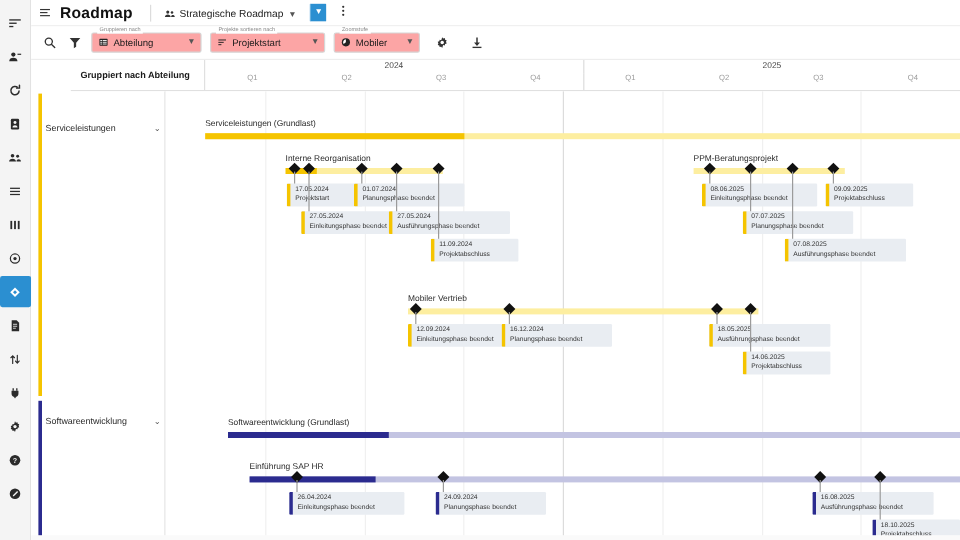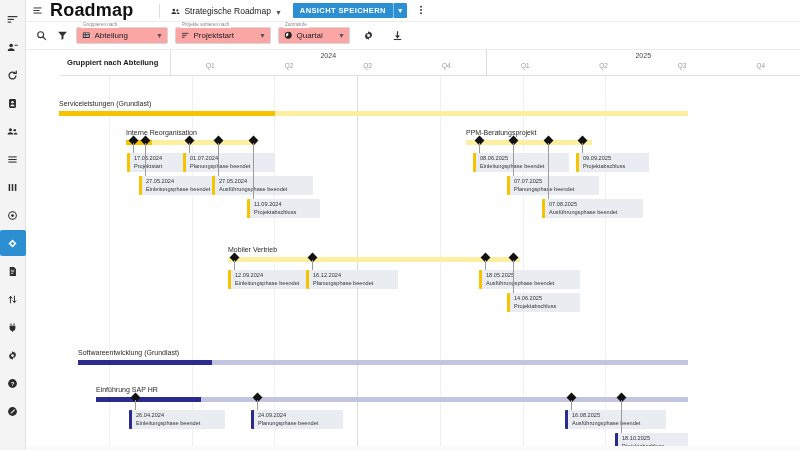--- a/index.html
+++ b/index.html
@@ -38,22 +38,22 @@
   
   #topbar {
     height: 22px; display: flex; align-items: center;
     padding: 0 6px; gap: 6px;
     border-bottom: 1px solid #ededed;
     background: #fff;
     flex: 0 0 22px;
   }
   #topbar .hamburger { color:#333; display:flex; align-items:center; }
   #app-title {
-    font-size: 18px; font-weight: bold; color: #111; letter-spacing: .2px;
-    margin-left: 1px; margin-right: 20px;
+    font-size: 13px; font-weight: bold; color: #111; letter-spacing: .2px;
+    margin-left: 1px; margin-right: 8px;
   }
   .vsep { width:1px; height:14px; background:#dcdcdc; }
   .view-chip {
     display:flex; align-items:flex-end; gap:4px;
     font-size: 8.5px; color:#222; padding: 2px 5px;
     border-radius: 2px;
   }
   .view-chip .cg { color:#333; display:flex; }
   .caret { font-size: 7px; color:#555; line-height:1; }
   .btn-primary {
@@ -277,21 +277,20 @@
               <circle cx="5" cy="5.5" r="2.3"></circle>
               <circle cx="11.3" cy="6" r="1.9"></circle>
               <path d="M.7 12.6c0-2.3 2-3.6 4.3-3.6s4.3 1.3 4.3 3.6z"></path>
               <path d="M9.9 12.6c0-2 1.2-2.9 2.6-2.9s2.8.9 2.8 2.9z"></path>
             </svg>
         </span>
         <span>Strategische Roadmap</span>
         <span class="caret">▼</span>
       </div>
       <div style="display:flex;align-items:center;">
-        <div class="btn-primary">ANSICHT SPEICHERN</div>
         <div class="btn-primary-split">
           <span class="caret" style="color:#fff">▼</span>
         </div>
       </div>
       <span class="kebab">
         <svg width="10" height="12" viewBox="0 0 8 16" fill="currentColor">
             <circle cx="4" cy="3.6" r="1.25"></circle>
             <circle cx="4" cy="8" r="1.25"></circle>
             <circle cx="4" cy="12.4" r="1.25"></circle>
           </svg>
@@ -343,21 +342,21 @@
 
       <div class="field" style="width:72px">
         <span class="legend">Zoomstufe</span>
         <span class="ficon">
           <svg width="8.5" height="8.5" viewBox="0 0 16 16" fill="currentColor">
               <circle cx="8" cy="8" r="6.4"></circle>
               <path d="M8 1.6A6.4 6.4 0 0 0 8 14.4z" fill="#fff" opacity=".0"></path>
               <path d="M8 8 8 3.4 A4.6 4.6 0 0 0 4.4 10.6z" fill="#fff"></path>
             </svg>
         </span>
-        <span class="fval">Quartal</span>
+        <span class="fval">Mobiler</span>
         <span class="fcaret">▼</span>
       </div>
 
 
       <span class="tool-icon" style="margin-left:4px">
         <svg width="11" height="11" viewBox="0 0 16 16" fill="currentColor">
             <path d="M8 1.4l1.15 1.7 2-.55.3 2 2 .6-.85 1.9.85 1.9-2 .6-.3 2-2-.55L8 14.6l-1.15-1.7-2 .55-.3-2-2-.6.85-1.9-.85-1.9 2-.6.3-2 2 .55z"></path>
             <circle cx="8" cy="8" r="2.1" fill="#fff"></circle>
           </svg>
       </span>
@@ -384,20 +383,33 @@
           <div class="q-cell ystart">Q1</div>
           <div class="q-cell">Q2</div>
           <div class="q-cell">Q3</div>
           <div class="q-cell">Q4</div>
         </div>
       </div>
     </div>
 
     <div id="grid-body">
 
+      <div id="left-col">
+        <div class="grp-accent" style="top:2px;height:252px;background:#f5c400"></div>
+        <div class="grp-label" style="top:26px">
+          <span>Serviceleistungen</span>
+          <span class="gcaret">⌄</span>
+        </div>
+
+        <div class="grp-accent" style="top:258px;height:132px;background:#2b2b8f"></div>
+        <div class="grp-label" style="top:270px">
+          <span>Softwareentwicklung</span>
+          <span class="gcaret">⌄</span>
+        </div>
+      </div>
 
       <div id="tl-col">
 
         <div class="vline" style="left:82.75px"></div>
         <div class="vline" style="left:165.5px"></div>
         <div class="vline" style="left:248.25px"></div>
         <div class="vline year" style="left:331px"></div>
         <div class="vline" style="left:413.75px"></div>
         <div class="vline" style="left:496.5px"></div>
         <div class="vline" style="left:579.25px"></div>

